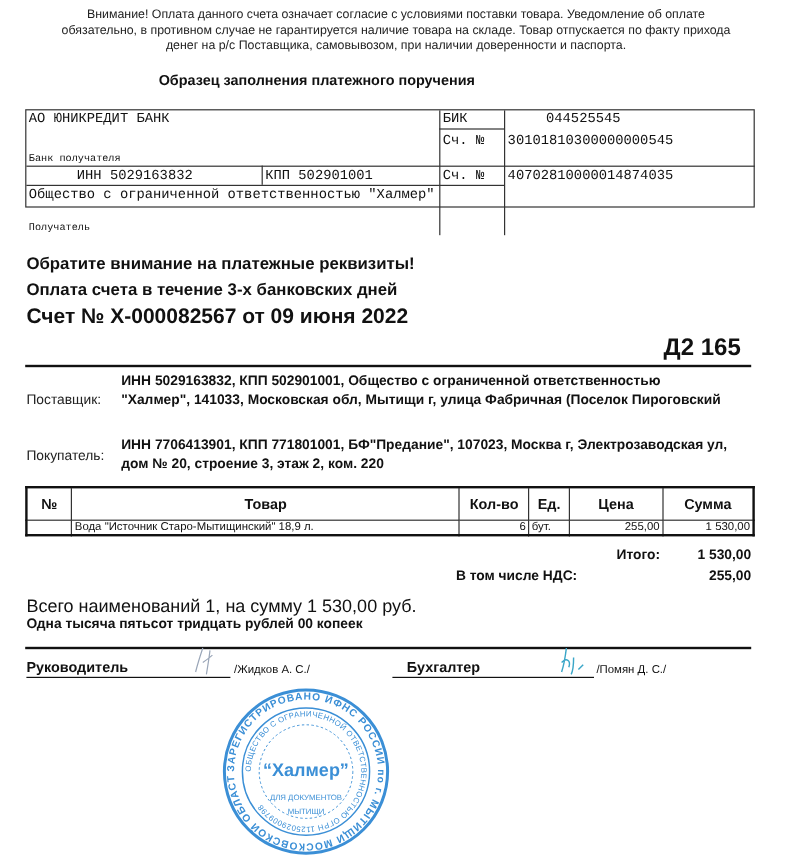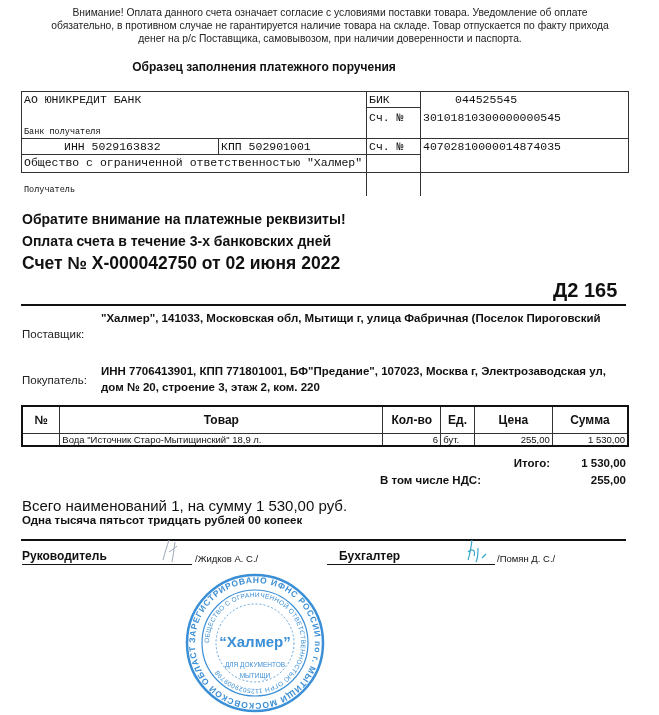--- a/index.html
+++ b/index.html
@@ -70,26 +70,27 @@
   <span class="txt" style="left:347px; top:1px;">БИК</span>
   <span class="txt" style="left:401px; top:1px;margin-left:32px;">044525545</span>
   <span class="txt" style="left:347px; top:19px;">Сч. №</span>
   <span class="txt" style="left:401px; top:19px;">30101810300000000545</span>
   <span class="txt" style="left:347px; top:48px;">Сч. №</span>
   <span class="txt" style="left:401px; top:48px;">40702810000014874035</span>
 </div>
 
 <div class="abs attention">Обратите внимание на платежные реквизиты!</div>
 <div class="abs term">Оплата счета в течение 3-х банковских дней</div>
-<div class="abs invoice-title">Счет № Х-000042750 от 02 июня 2022</div>
+<div class="abs invoice-title">Счет № Х-000082567 от 09 июня 2022</div>
 <div class="abs code">Д2 165</div>
 <div class="abs rule" style="top:304px; width:605px;"></div>
 
 <div class="abs party-label" style="left:22px; top:328px;">Поставщик:</div>
 <div class="abs party-text" style="left:101px; top:310px;">
+  <div>ИНН 5029163832, КПП 502901001, Общество с ограниченной ответственностью</div>
   <div>"Халмер", 141033, Московская обл, Мытищи г, улица Фабричная (Поселок Пироговский</div>
 </div>
 
 <div class="abs party-label" style="left:22px; top:374px;">Покупатель:</div>
 <div class="abs party-text" style="left:101px; top:363px;">
   <div>ИНН 7706413901, КПП 771801001, БФ"Предание", 107023, Москва г, Электрозаводская ул,</div>
   <div>дом № 20, строение 3, этаж 2, ком. 220</div>
 </div>
 
 <table class="items">

